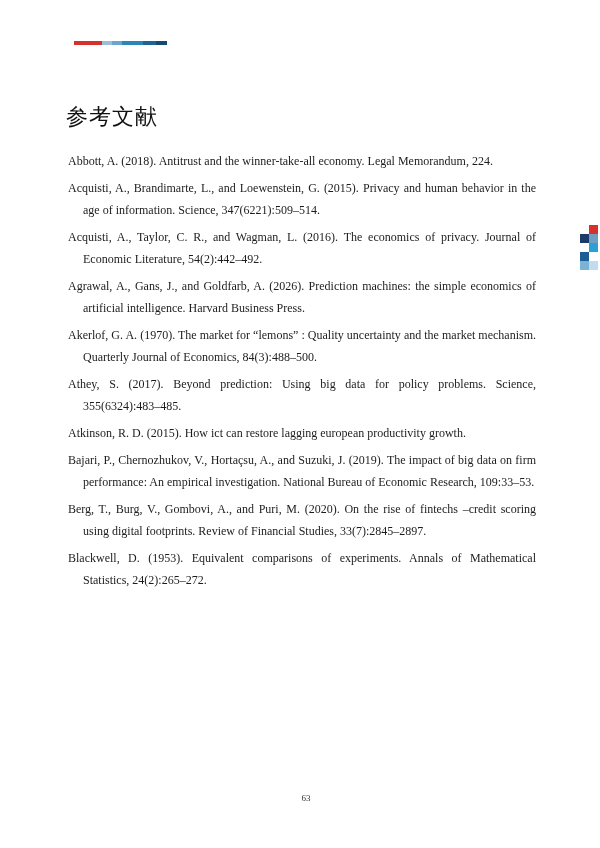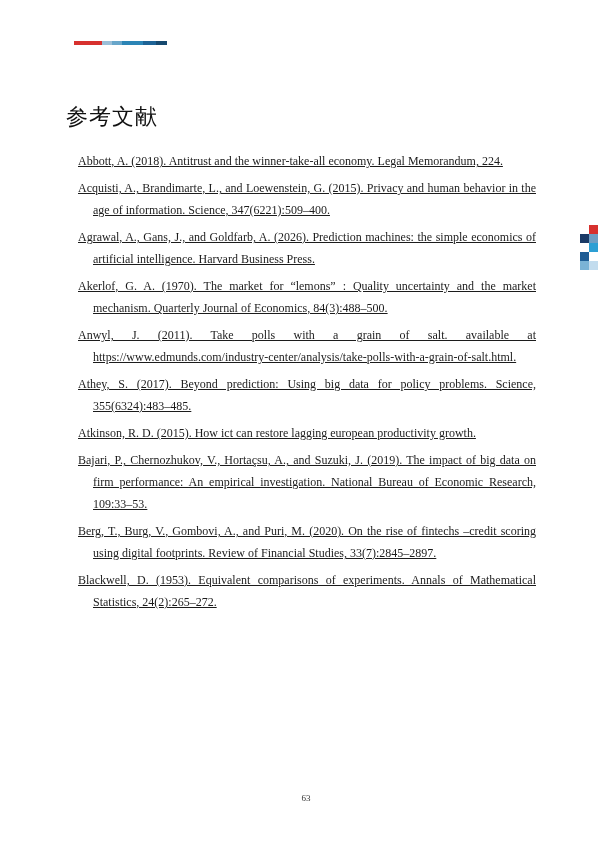--- a/index.html
+++ b/index.html
@@ -42,28 +42,27 @@
     font-size: 22px;
     font-weight: normal;
     letter-spacing: 1px;
     margin: 0 0 18px 0;
     color: #111;
   }
   .ref-list { margin: 0; padding: 0; }
   .ref {
     font-size: 12px;
     line-height: 22px;
-    margin: 0 0 5px 12px;
+    margin: 0 0 5px 2px;
     text-align: justify;
     -moz-text-align-last: left;
     text-align-last: left;
     padding-left: 15px;
     text-indent: -15px;
     overflow-wrap: break-word;
-    text-decoration: underline;
   }
   .page-number {
     position: absolute;
     left: 12px;
     right: 0;
     top: 793px;
     text-align: center;
     font-size: 9px;
     color: #333;
   }
@@ -87,24 +86,24 @@
     <div class="sq" style="left: 9px; top: 18px; background: rgb(44, 159, 212);"></div>
     <div class="sq" style="left: 0px; top: 27px; background: rgb(29, 93, 149);"></div>
     <div class="sq" style="left: 0px; top: 36px; background: rgb(122, 179, 214);"></div>
     <div class="sq" style="left: 9px; top: 36px; background: rgb(194, 220, 238);"></div>
   </div>
 
 <div class="content">
   <h1 class="page-title">参考文献</h1>
   <div class="ref-list">
       <p class="ref">Abbott, A. (2018). Antitrust and the winner-take-all economy. Legal Memorandum, 224.</p>
-      <p class="ref">Acquisti, A., Brandimarte, L., and Loewenstein, G. (2015). Privacy and human behavior in the age of information. Science, 347(6221):509–400.</p>
+      <p class="ref">Acquisti, A., Brandimarte, L., and Loewenstein, G. (2015). Privacy and human behavior in the age of information. Science, 347(6221):509–514.</p>
+      <p class="ref">Acquisti, A., Taylor, C. R., and Wagman, L. (2016). The economics of privacy. Journal of Economic Literature, 54(2):442–492.</p>
       <p class="ref">Agrawal, A., Gans, J., and Goldfarb, A. (2026). Prediction machines: the simple economics of artificial intelligence. Harvard Business Press.</p>
       <p class="ref">Akerlof, G. A. (1970). The market for “lemons” : Quality uncertainty and the market mechanism. Quarterly Journal of Economics, 84(3):488–500.</p>
-      <p class="ref">Anwyl, J. (2011). Take polls with a grain of salt. available at https://www.edmunds.com/industry-center/analysis/take-polls-with-a-grain-of-salt.html.</p>
       <p class="ref">Athey, S. (2017). Beyond prediction: Using big data for policy problems. Science, 355(6324):483–485.</p>
       <p class="ref">Atkinson, R. D. (2015). How ict can restore lagging european productivity growth.</p>
       <p class="ref">Bajari, P., Chernozhukov, V., Hortaçsu, A., and Suzuki, J. (2019). The impact of big data on firm performance: An empirical investigation. National Bureau of Economic Research, 109:33–53.</p>
       <p class="ref">Berg, T., Burg, V., Gombovi, A., and Puri, M. (2020). On the rise of fintechs –credit scoring using digital footprints. Review of Financial Studies, 33(7):2845–2897.</p>
       <p class="ref">Blackwell, D. (1953). Equivalent comparisons of experiments. Annals of Mathematical Statistics, 24(2):265–272.</p>
     </div>
 </div>
 
 <div class="page-number">63</div>
 

